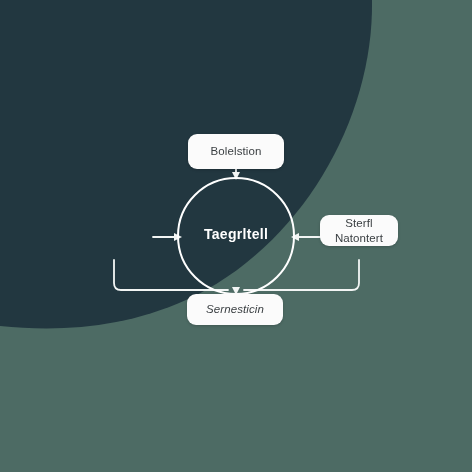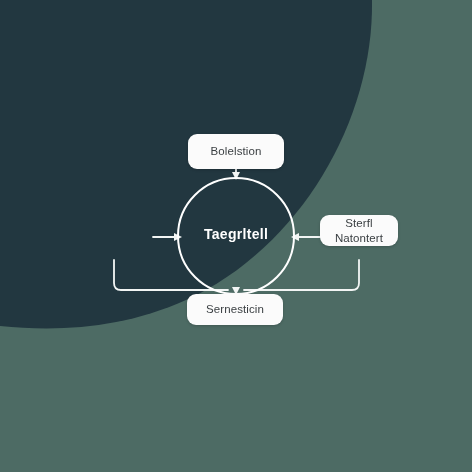--- a/index.html
+++ b/index.html
@@ -49,21 +49,21 @@
   #node-top {
     left: 188px; top: 134px; width: 96px; height: 35px;
   }
   #node-left {
     left: 74px; top: 215px; width: 79px; height: 45px;
   }
   #node-right {
     left: 320px; top: 215px; width: 78px; height: 31px;
   }
   #node-bottom {
-    left: 187px; top: 294px; width: 96px; height: 31px;
+    left: 187px; top: 294px; width: 96px; height: 31px; font-style: italic;
   }
   #center-label {
     position: absolute;
     left: 176px;
     top: 224px;
     width: 120px;
     text-align: center;
     color: #ffffff;
     font-size: 14px;
     font-weight: bold;

